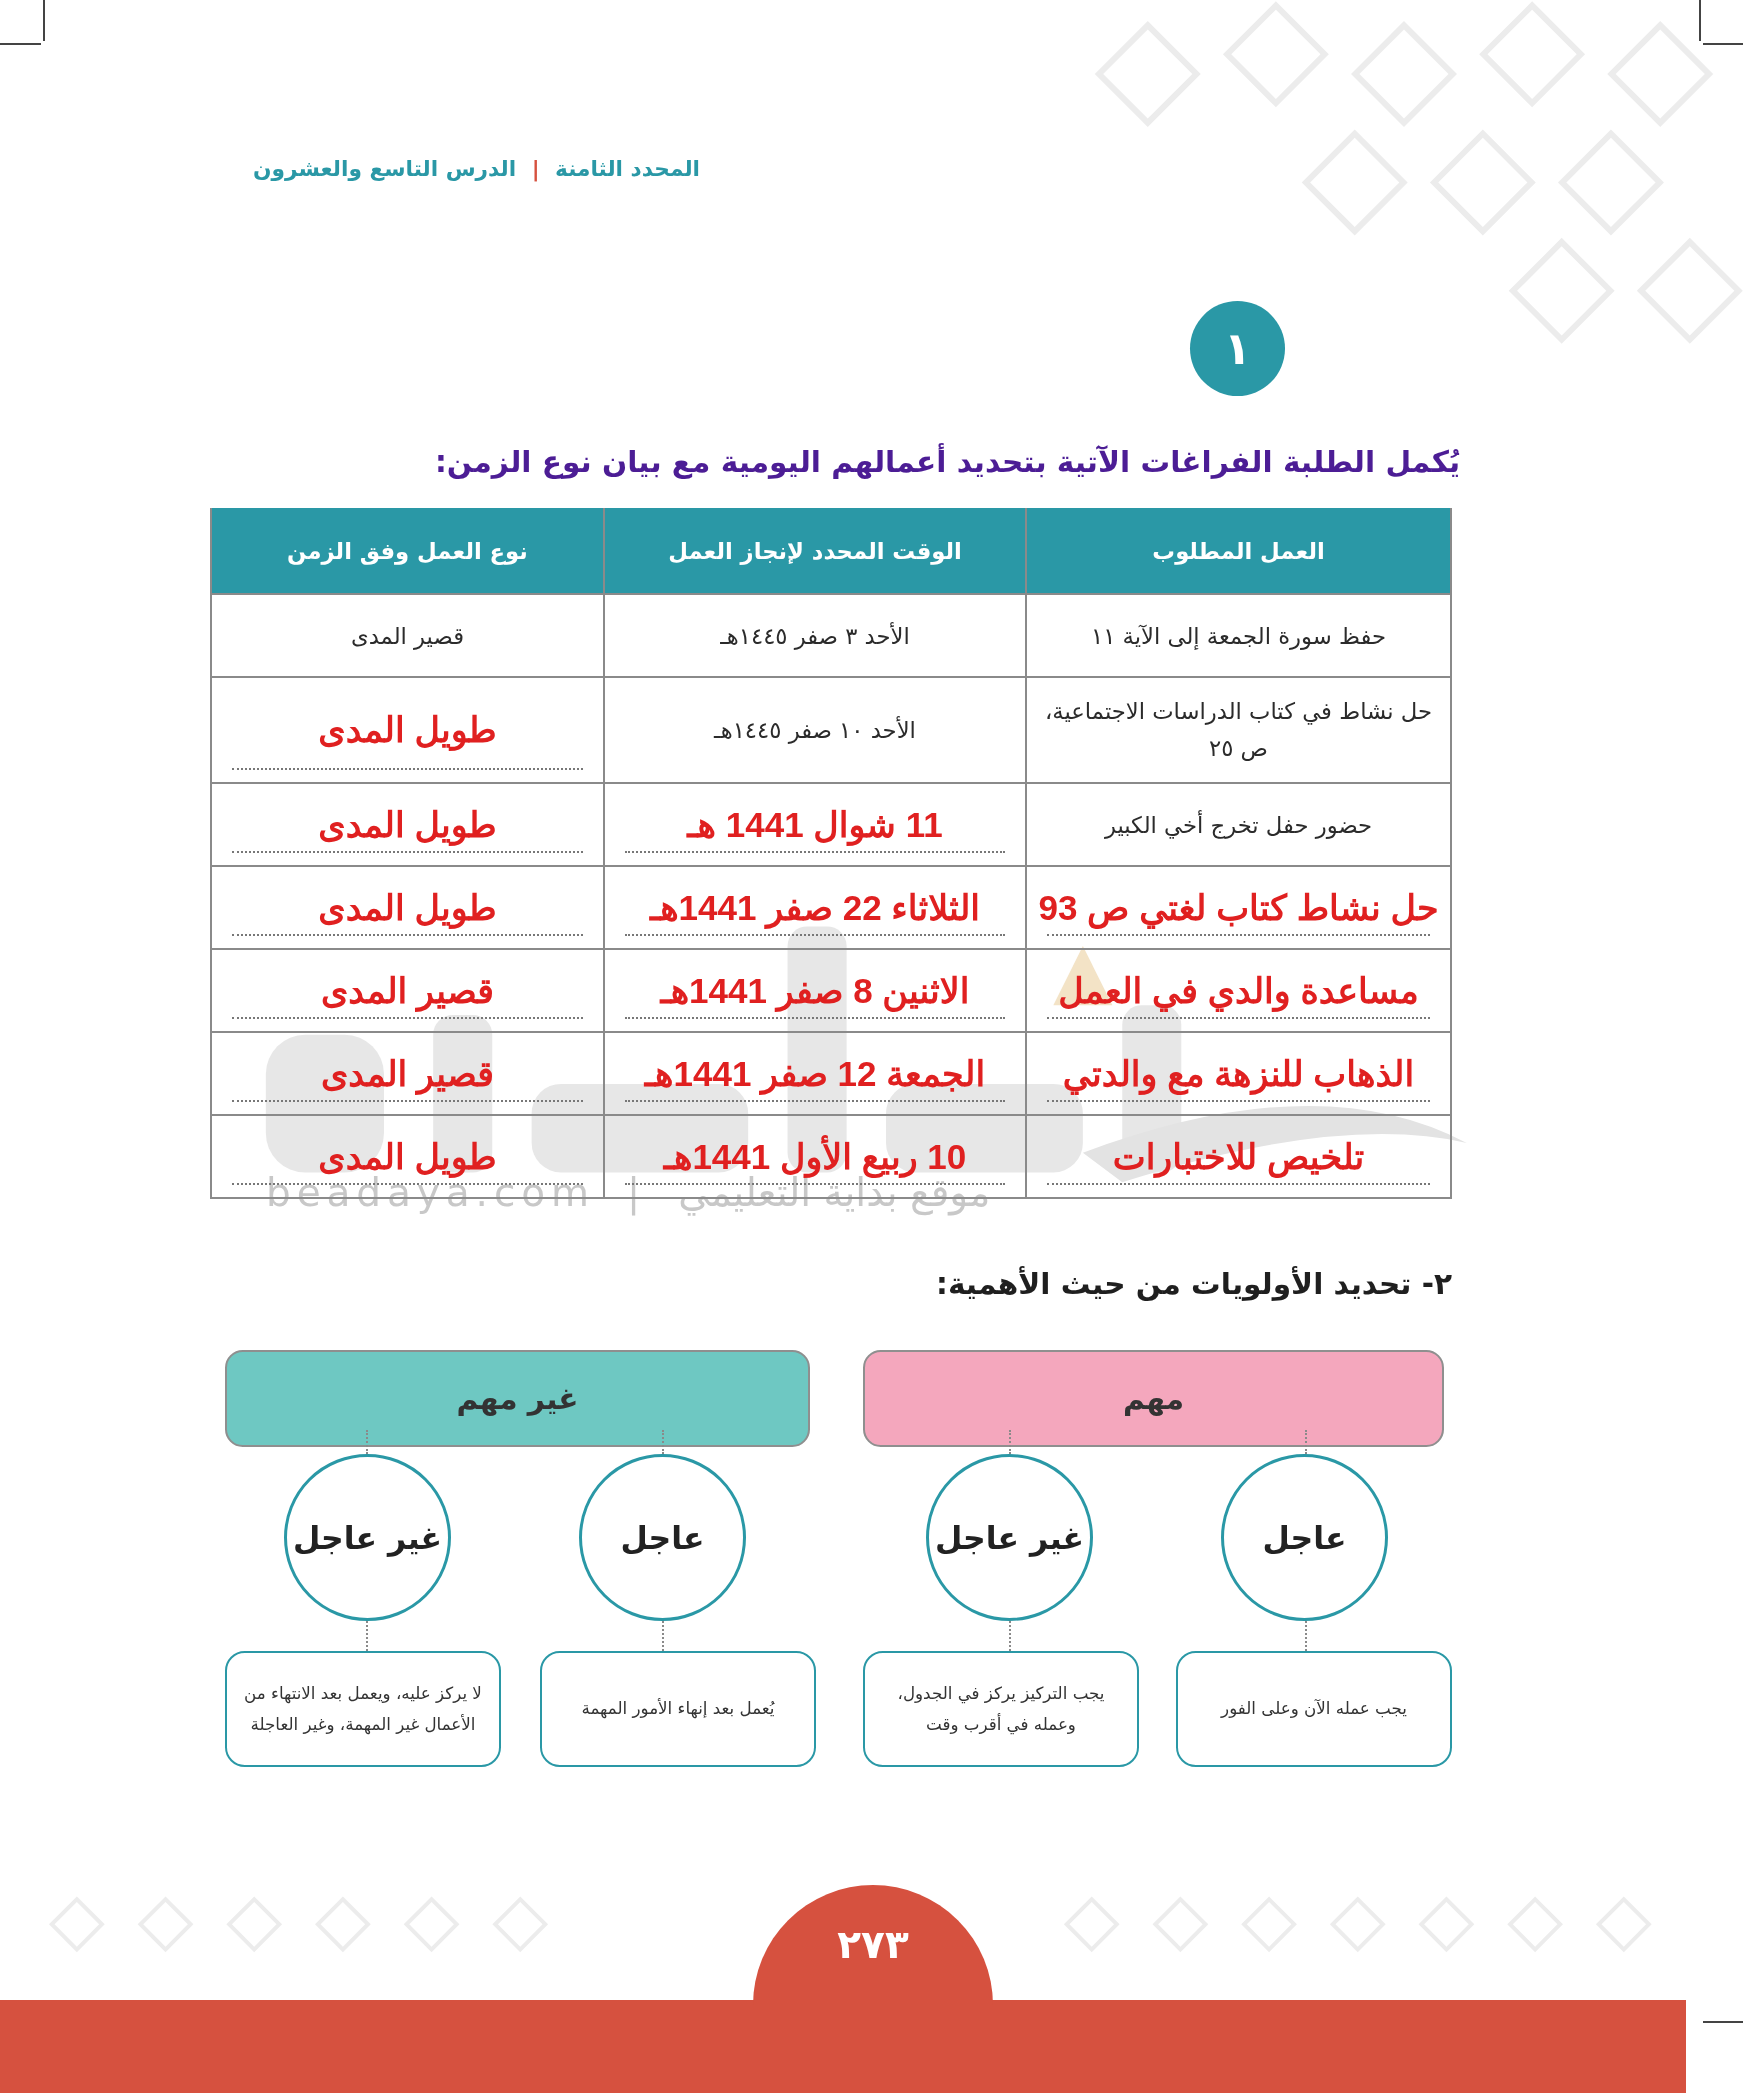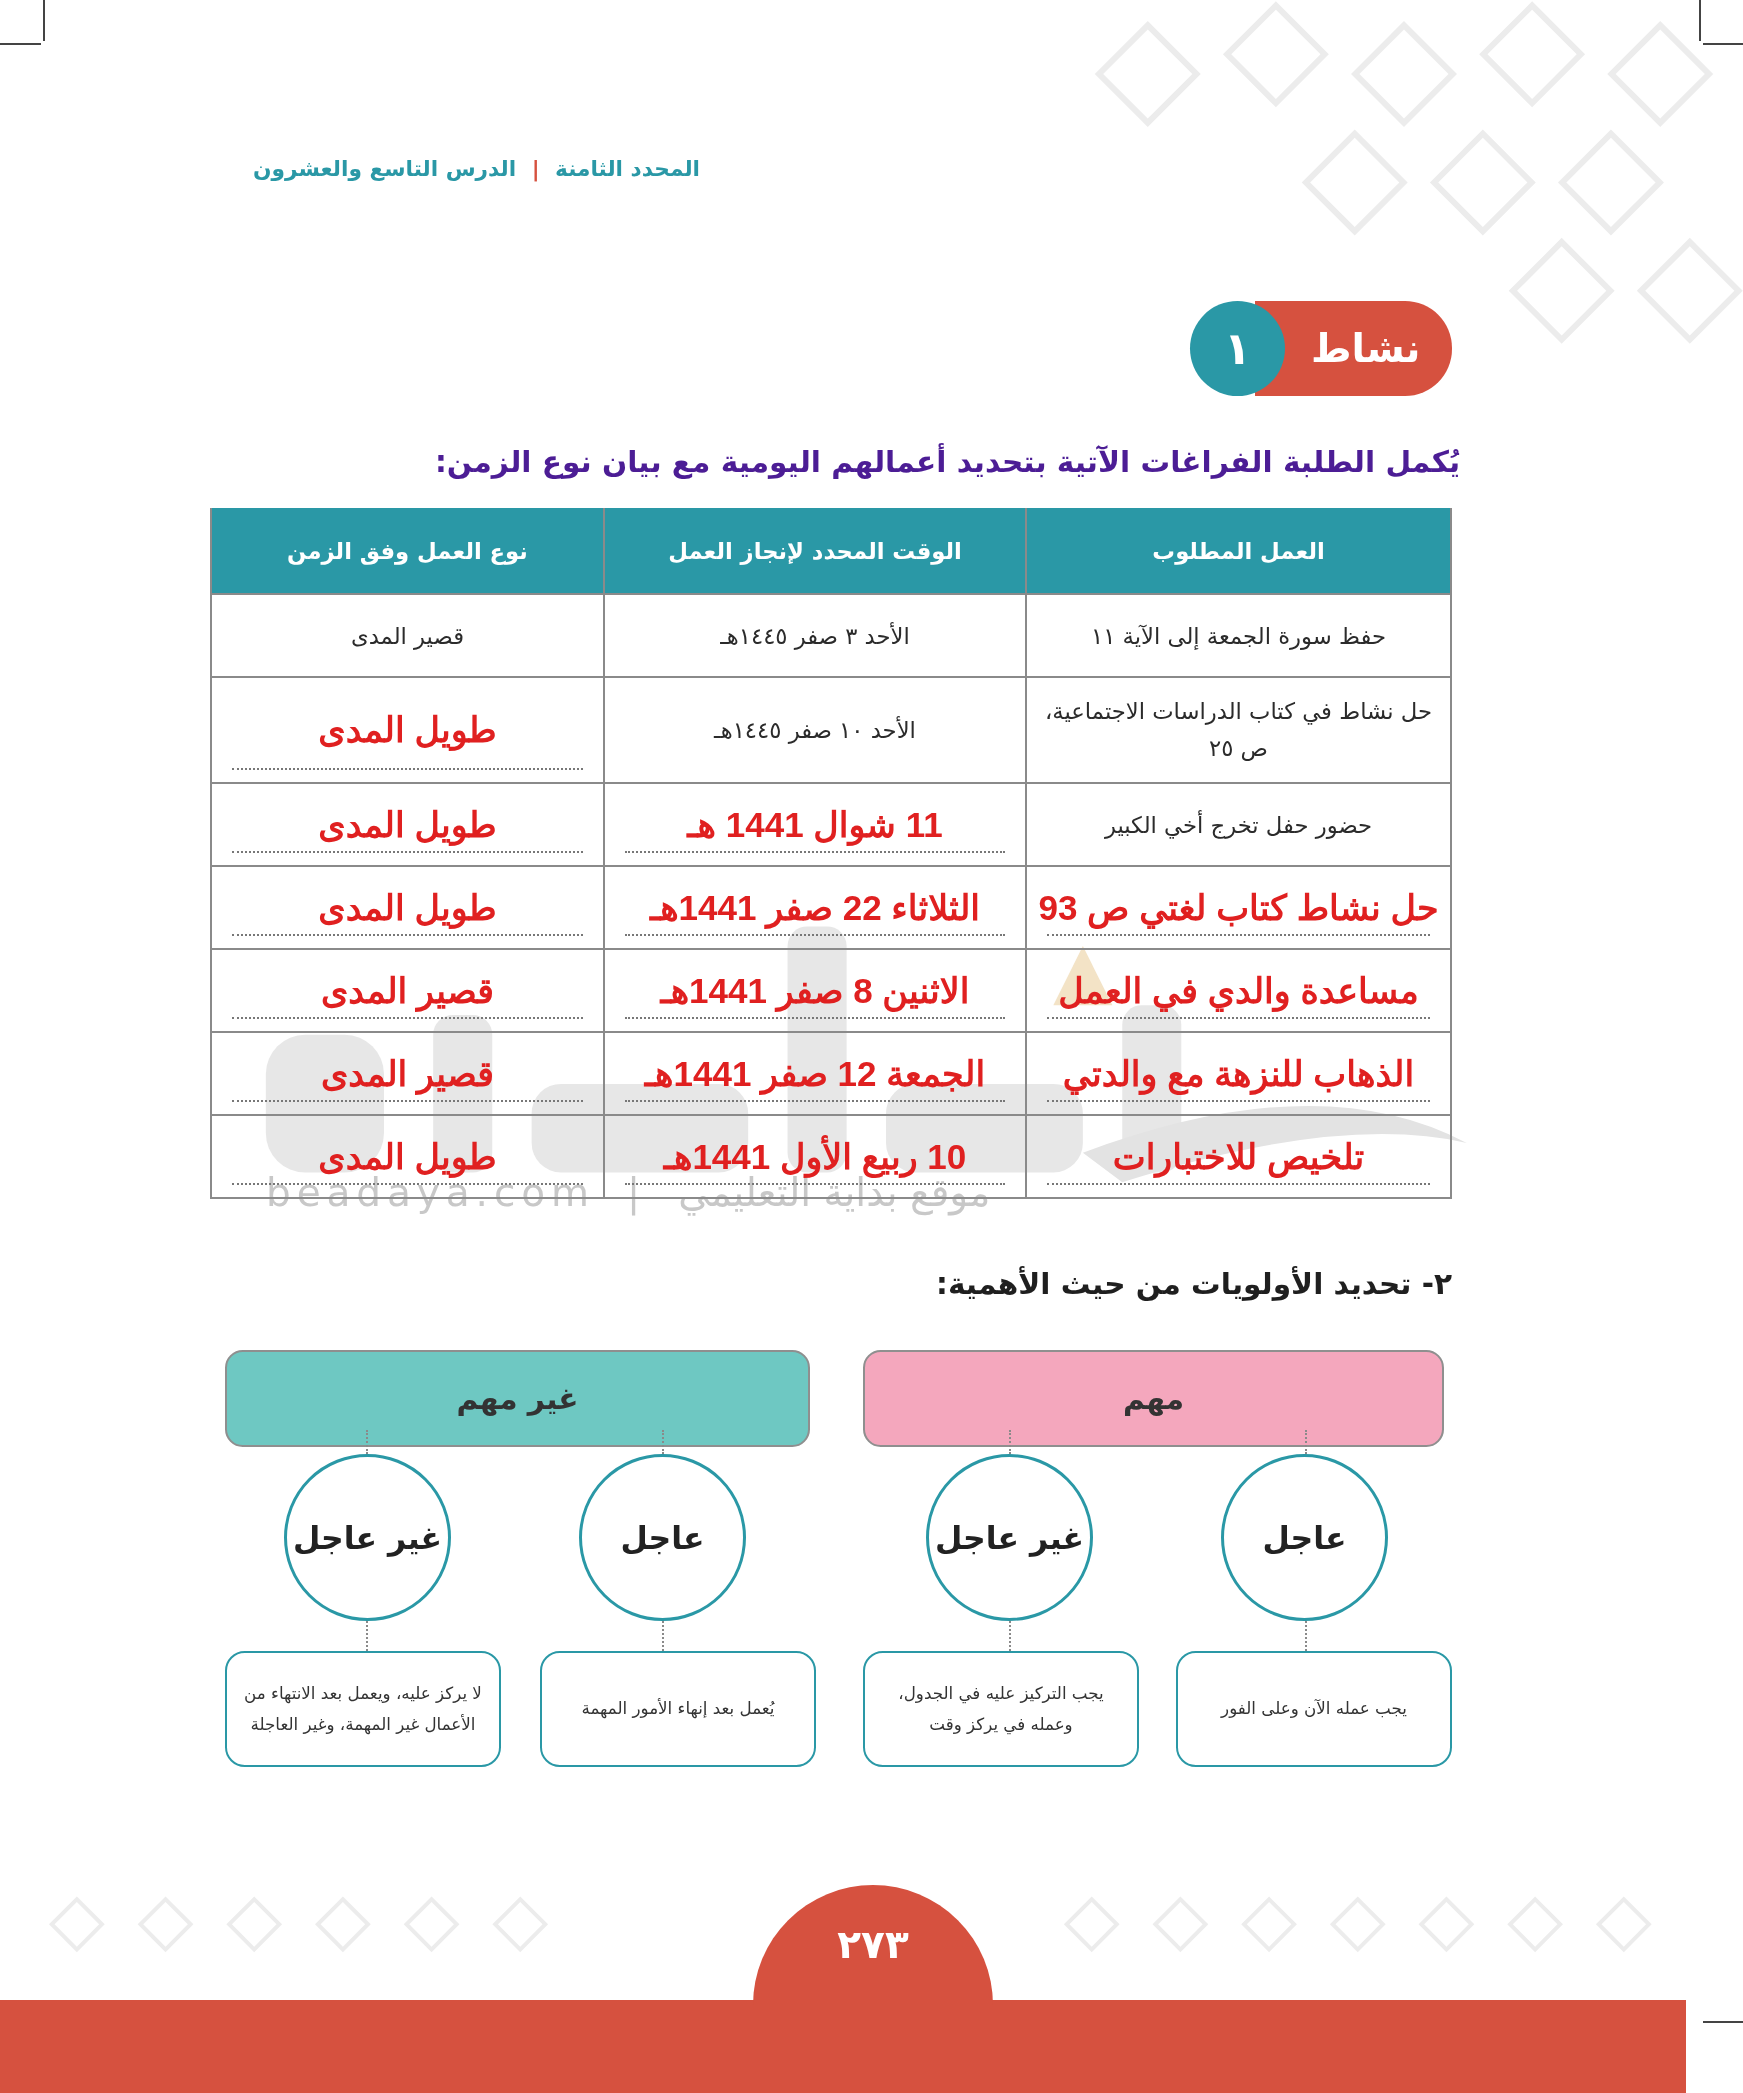--- a/index.html
+++ b/index.html
@@ -141,21 +141,20 @@
   </g>
 </svg>
 
 <div class="header">
   <span>المحدد الثامنة</span>
   <span class="sep">|</span>
   <span>الدرس التاسع والعشرون</span>
 </div>
 
 <div class="badge">
-  <div class="label-pill">نشاط</div>
   <div class="num-circle">١</div>
 </div>
 
 <div class="instruction">يُكمل الطلبة الفراغات الآتية بتحديد أعمالهم اليومية مع بيان نوع الزمن:</div>
 
 <svg class="watermark" viewBox="0 0 1320 320">
   <g fill="#e7e7e7">
     <rect x="30" y="150" width="120" height="140" rx="40"></rect>
     <rect x="200" y="130" width="60" height="160" rx="20"></rect>
     <rect x="300" y="200" width="220" height="90" rx="30"></rect>
@@ -232,19 +231,19 @@
 <div class="vline" style="left:1009px;top:1621px;height:29.6px;"></div>
 <div class="vline" style="left:662px;top:1621px;height:29.6px;"></div>
 <div class="vline" style="left:366px;top:1621px;height:29.6px;"></div>
 
 <div class="circle" style="left:1221px;">عاجل</div>
 <div class="circle" style="left:926px;">غير عاجل</div>
 <div class="circle" style="left:579px;">عاجل</div>
 <div class="circle" style="left:284px;">غير عاجل</div>
 
 <div class="desc" style="left:1176px;">يجب عمله الآن وعلى الفور</div>
-<div class="desc" style="left:863px;">يجب التركيز عليه في الجدول، وعمله في يركز وقت</div>
+<div class="desc" style="left:863px;">يجب التركيز يركز في الجدول، وعمله في أقرب وقت</div>
 <div class="desc" style="left:540px;">يُعمل بعد إنهاء الأمور المهمة</div>
 <div class="desc" style="left:225px;">لا يركز عليه، ويعمل بعد الانتهاء من الأعمال غير المهمة، وغير العاجلة</div>
 
 <div class="footer-bar"></div>
 <div class="pageno">٢٧٣</div>
 
 
 </body></html>

